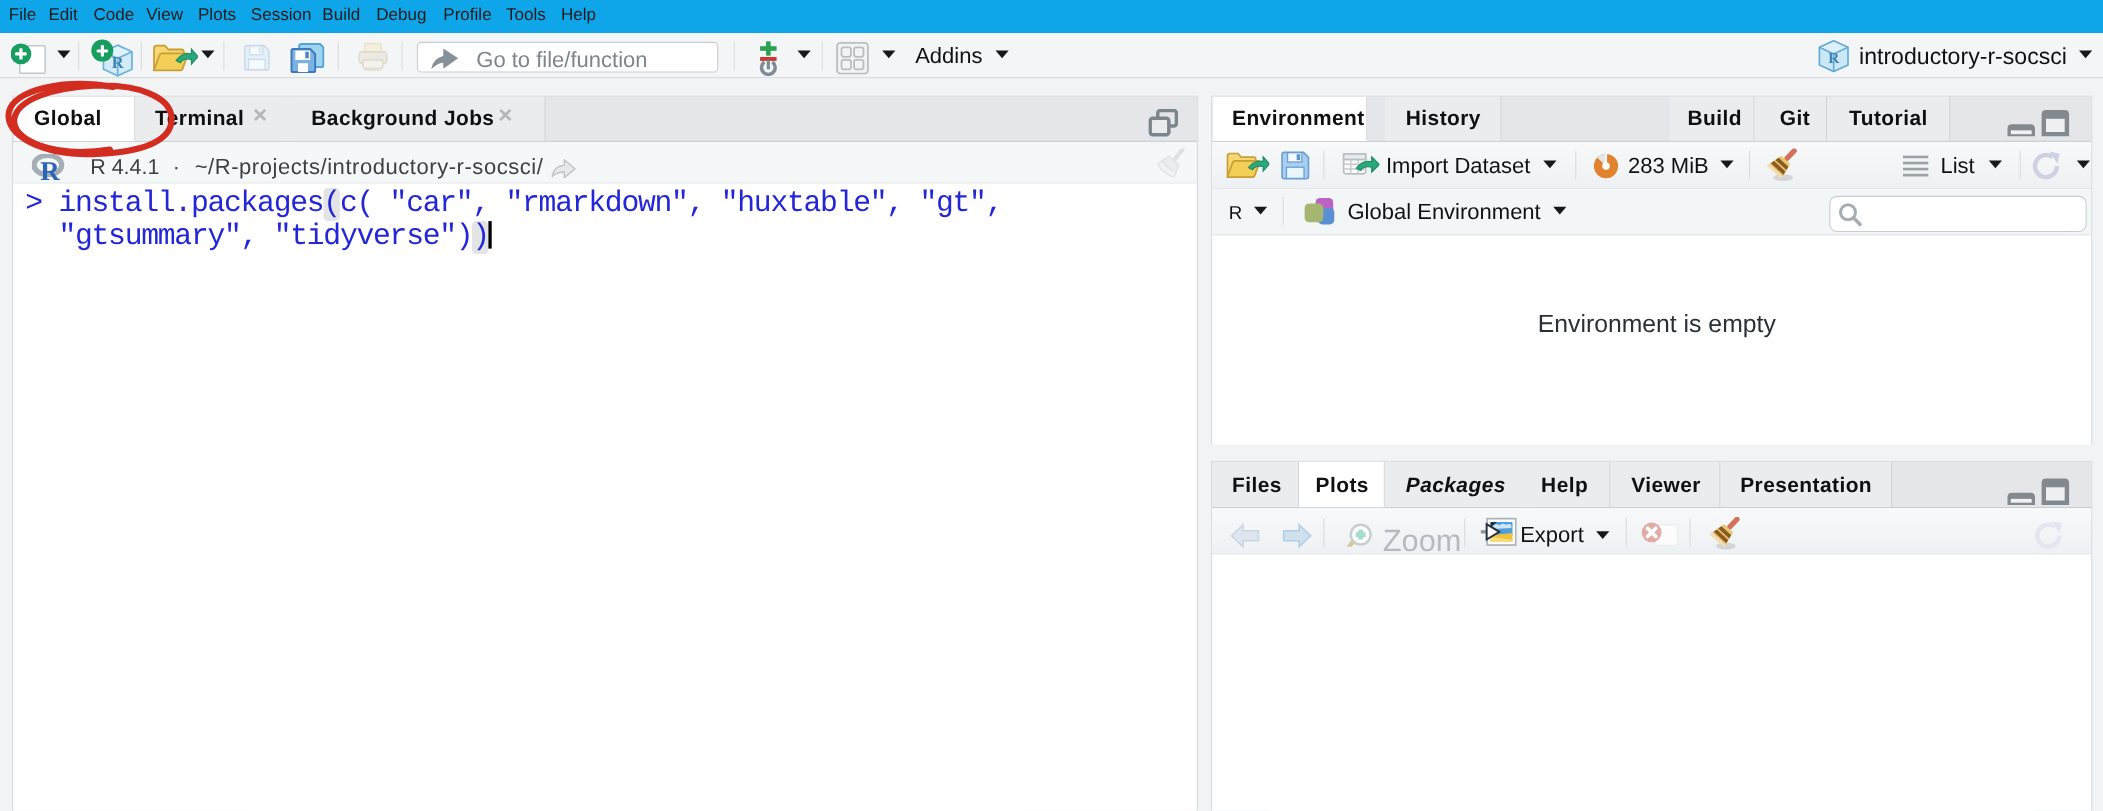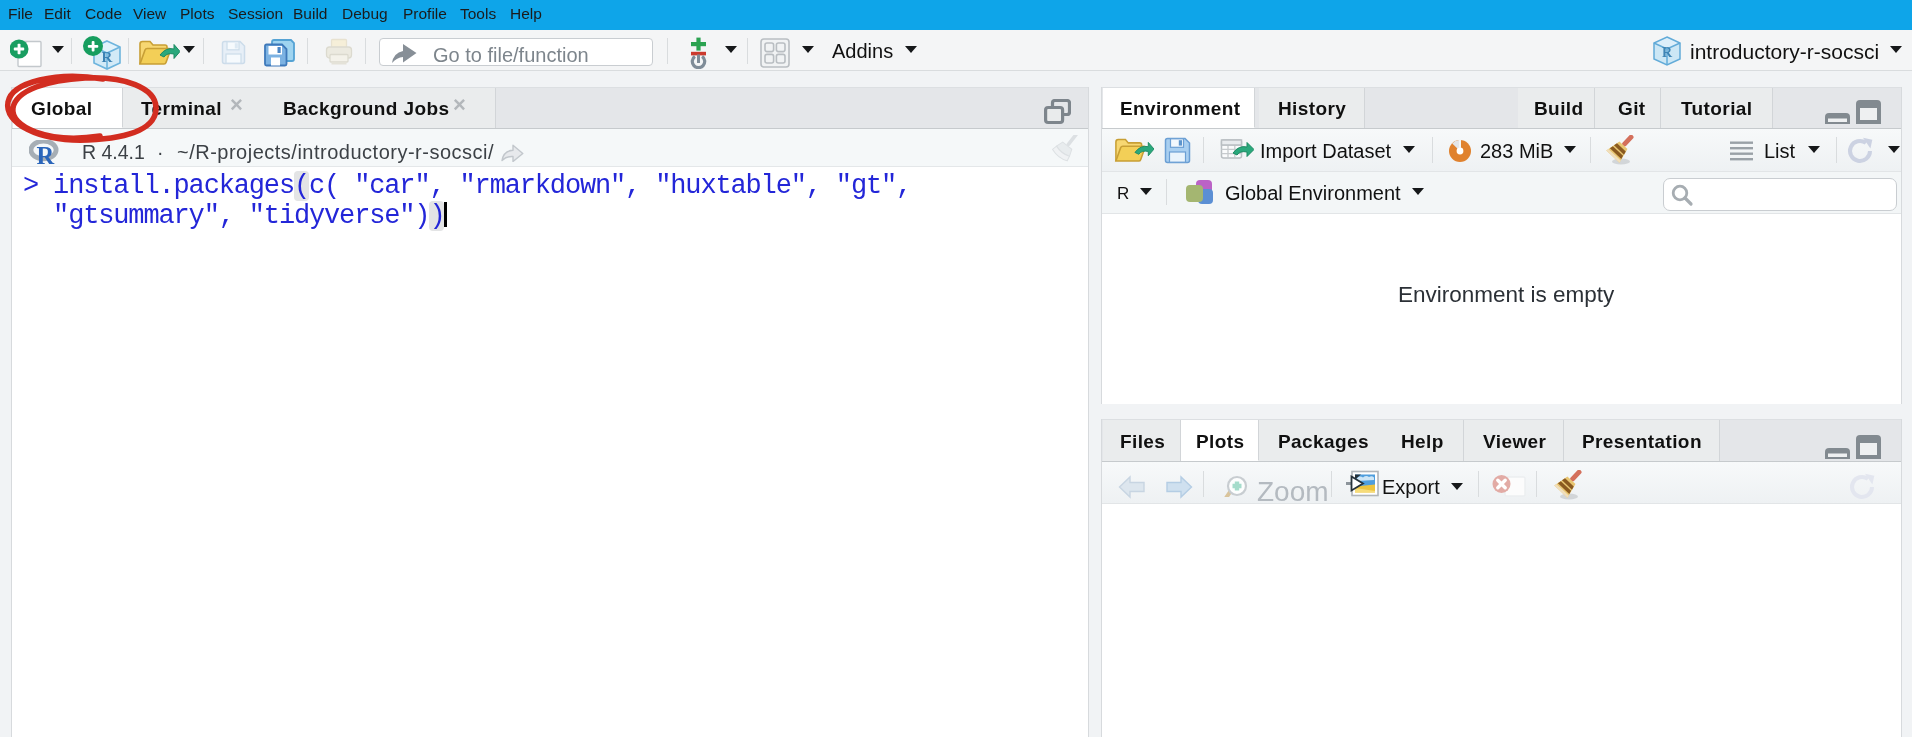--- a/index.html
+++ b/index.html
@@ -217,21 +217,21 @@
   <div class="abs" style="left:1901px;top:87px;width:1px;height:317px;background:#d7dadd;"></div>
   <div class="abs" style="left:1101px;top:419px;width:1px;height:318px;background:#d7dadd;"></div>
   <div class="abs" style="left:1901px;top:419px;width:1px;height:318px;background:#d7dadd;"></div>
 
   <svg class="abs" style="left:0px;top:70px;" width="175" height="80" viewBox="0 0 175 80">
     <path d="M 103 9 C 57 1 12 12 8 32 C 4 53 38 72 88 70 C 133 68 157 57 156 37 C 155 18 125 6 85 8 C 48 10 16 20 13 38 C 10 57 48 74 100 66" fill="none" stroke="#d22d20" stroke-width="5.5" stroke-linecap="round"></path>
   </svg>
 
   <div class="pane" style="left:1102px;top:87px;width:799px;height:317px;"></div>
   <div class="tabbar" style="left:1102px;top:87px;width:799px;height:42px;">
-    <div class="tab active" style="left:1px;width:152px;">
+    <div class="tab active" style="left:1px;width:140px;">
         <span style="position:absolute;left:17px;top:10px">Environment</span>
       </div>
     <div class="tab" style="left:157px;width:106px;">
         <span style="position:absolute;left:19px;top:10px">History</span>
       </div>
     <div class="tab" style="left:416px;width:77px;">
         <span style="position:absolute;left:16px;top:10px">Build</span>
       </div>
     <div class="tab" style="left:493px;width:66px;">
         <span style="position:absolute;left:23px;top:10px">Git</span>
@@ -343,21 +343,21 @@
   <div class="abs" style="left:1398px;top:282px;font-size:22.5px;color:#2b3036;">Environment is empty</div>
 
   <div class="pane" style="left:1102px;top:419px;width:799px;height:318px;"></div>
   <div class="tabbar" style="left:1102px;top:419px;width:799px;height:43px;">
     <div class="tab" style="left:1px;width:78px;">
         <span style="position:absolute;left:17px;top:11px">Files</span>
       </div>
     <div class="tab active" style="left:79px;width:78px;">
         <span style="position:absolute;left:15px;top:11px">Plots</span>
       </div>
-    <div class="tab" style="left:157px;width:136px;">
+    <div class="tab" style="left:157px;width:136px;font-style:italic;">
         <span style="position:absolute;left:19px;top:11px">Packages</span>
       </div>
     <div class="tab" style="left:278px;width:84px;">
         <span style="position:absolute;left:21px;top:11px">Help</span>
       </div>
     <div class="tab" style="left:362px;width:100px;">
         <span style="position:absolute;left:19px;top:11px">Viewer</span>
       </div>
     <div class="tab" style="left:462px;width:156px;">
         <span style="position:absolute;left:18px;top:11px">Presentation</span>

